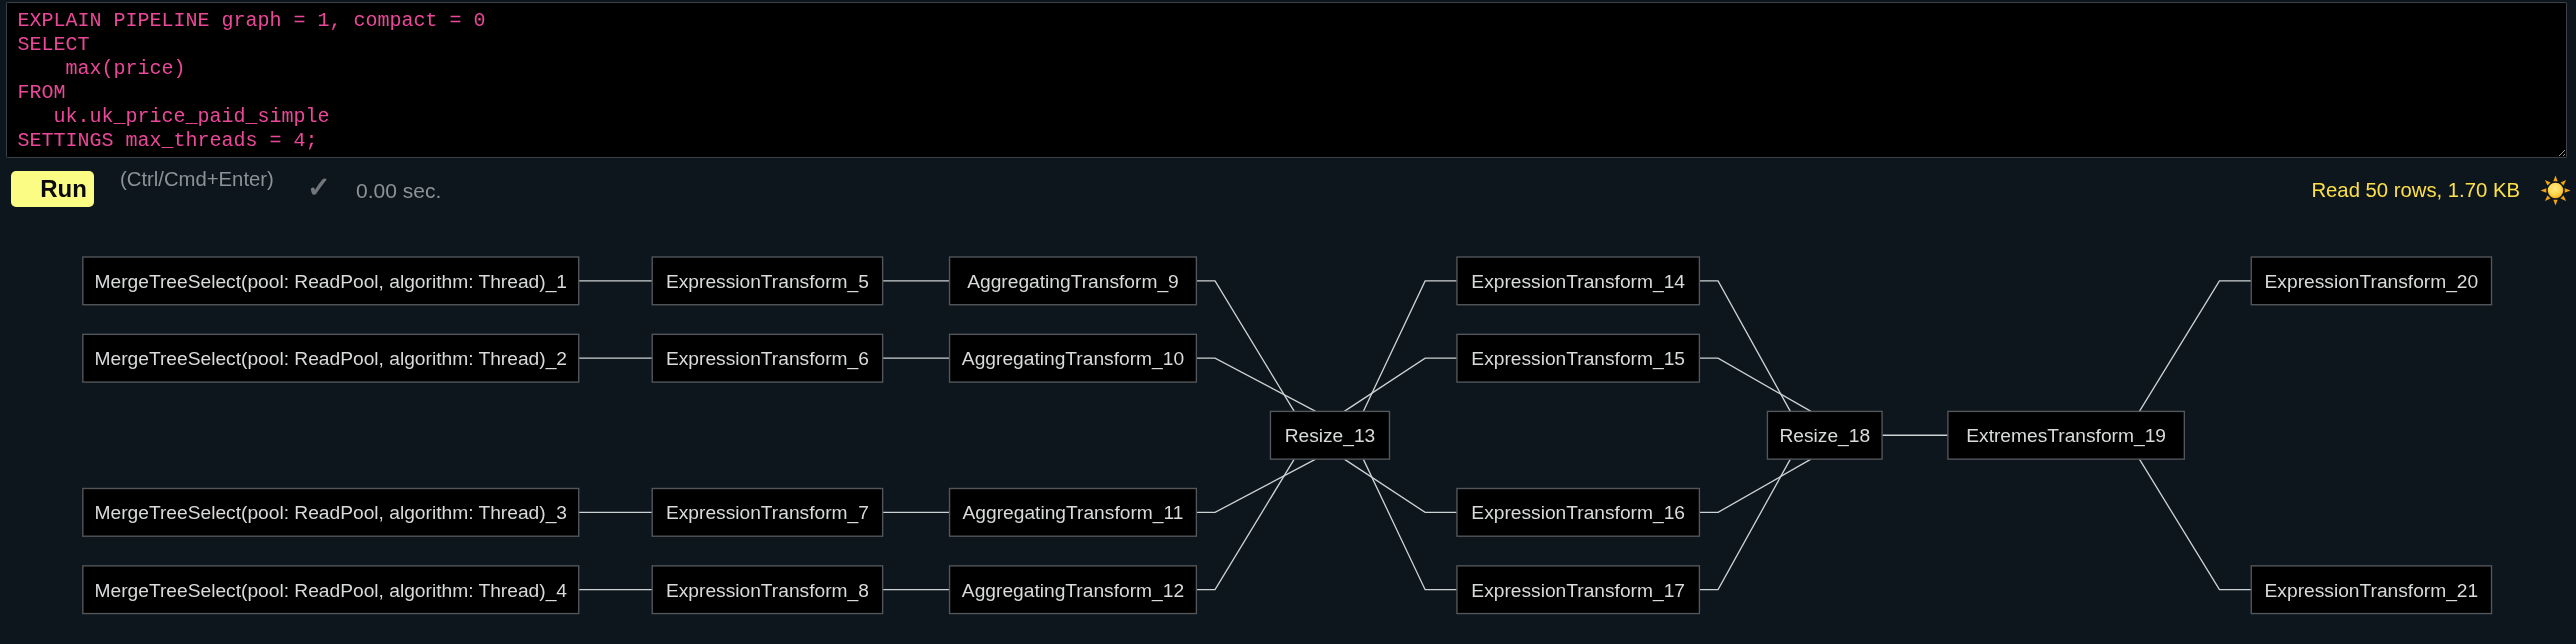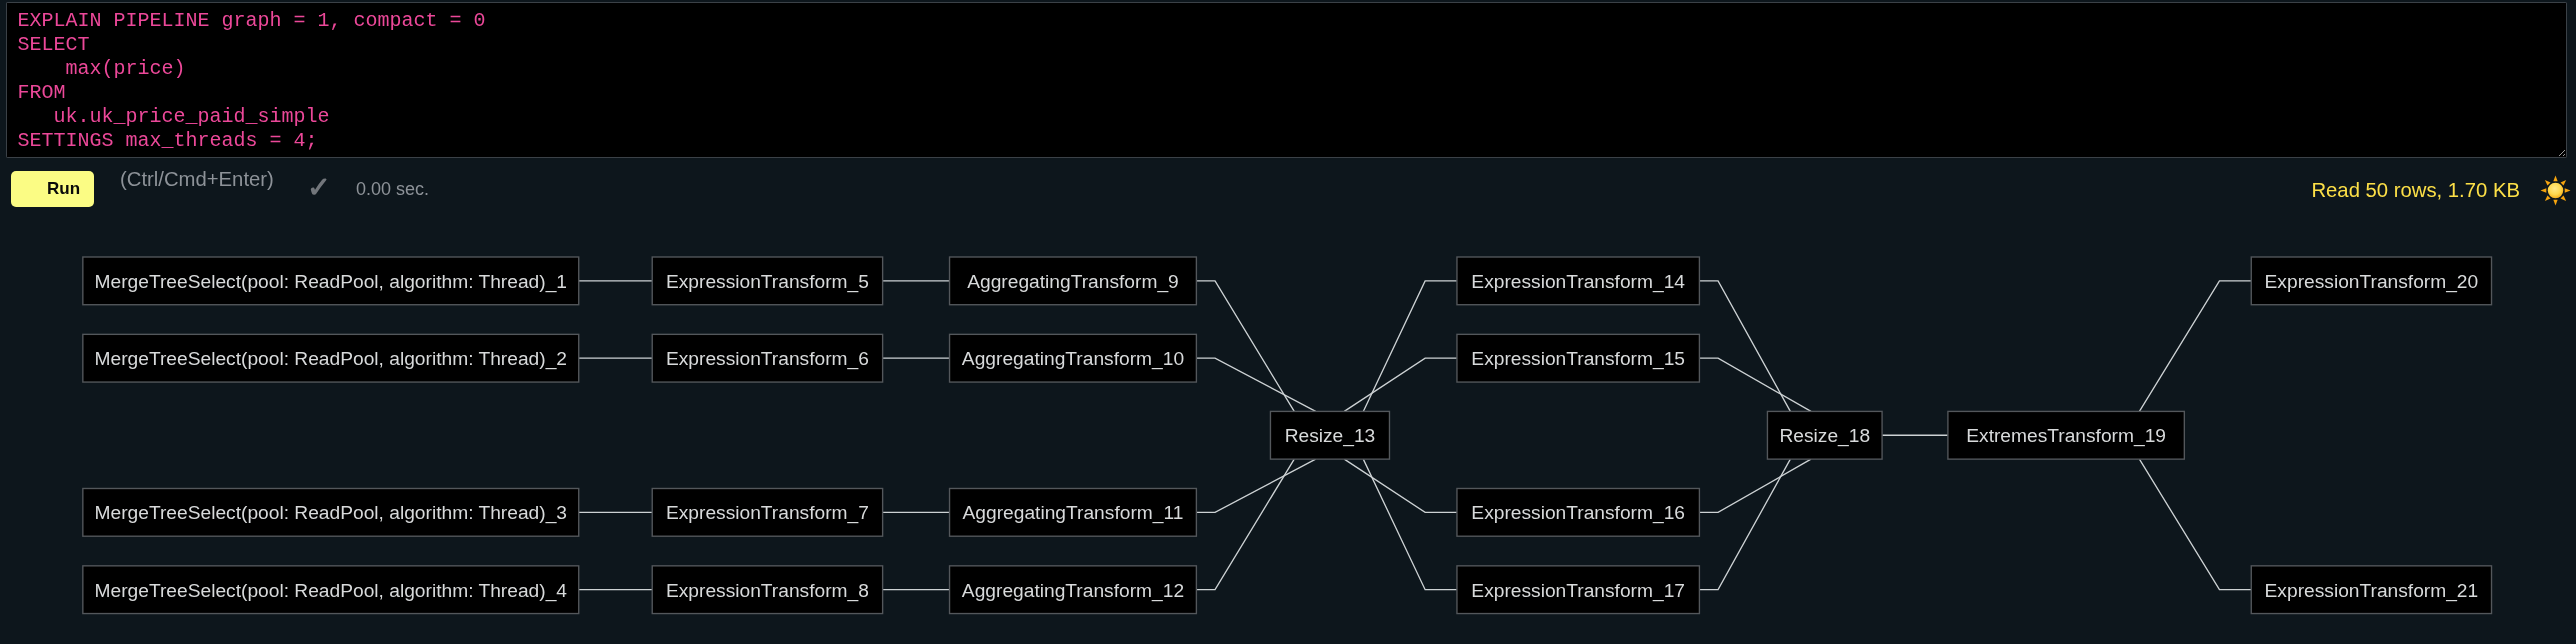--- a/index.html
+++ b/index.html
@@ -11,25 +11,25 @@
   .query-editor{
     position:absolute;left:5.5px;top:1.6px;width:2561px;height:156px;box-sizing:border-box;
     background:#000;color:#ec4899;border:1.1px solid #3b4147;border-radius:1.1px;
     padding:6.6px 8.8px 5.5px 11px;
     font-family:"Liberation Mono", monospace;font-size:20px;line-height:24px;
     resize:both;overflow:hidden;white-space:pre;outline:none;display:block;
   }
   .run-button{
     position:absolute;left:11px;top:171px;width:83px;height:36px;
     background:#fbfc84;border:none;border-radius:5px;cursor:pointer;
-    font-family:"Liberation Sans", sans-serif;font-size:17px;font-weight:bold;color:#0a0a0a;padding-left:28px;
+    font-family:"Liberation Sans", sans-serif;font-size:24px;font-weight:bold;color:#0a0a0a;padding-left:28px;
   }
   .hint-text{position:absolute;left:120px;top:168px;font-size:20.3px;color:#8d9298;}
   .check-icon{position:absolute;left:307px;top:171px;font-size:28.5px;color:#72767b;font-weight:600;}
-  .elapsed-text{position:absolute;left:356px;top:179px;font-size:18px;color:#8d9298;text-align:center;}
+  .elapsed-text{position:absolute;left:356px;top:179px;font-size:21px;color:#8d9298;text-align:center;}
   .read-stats{position:absolute;right:56px;top:179px;font-size:20.3px;color:#fde047;}
   .sun-toggle{position:absolute;right:5.5px;top:175px;width:31px;height:31px;cursor:pointer;background:none;border:none;padding:0;}
   #pipeline-svg{position:absolute;left:0;top:0;}
 </style>
 </head>
 <body>
 
 <textarea class="query-editor" wrap="off" spellcheck="false" style="">EXPLAIN PIPELINE graph = 1, compact = 0
 SELECT
     max(price)

